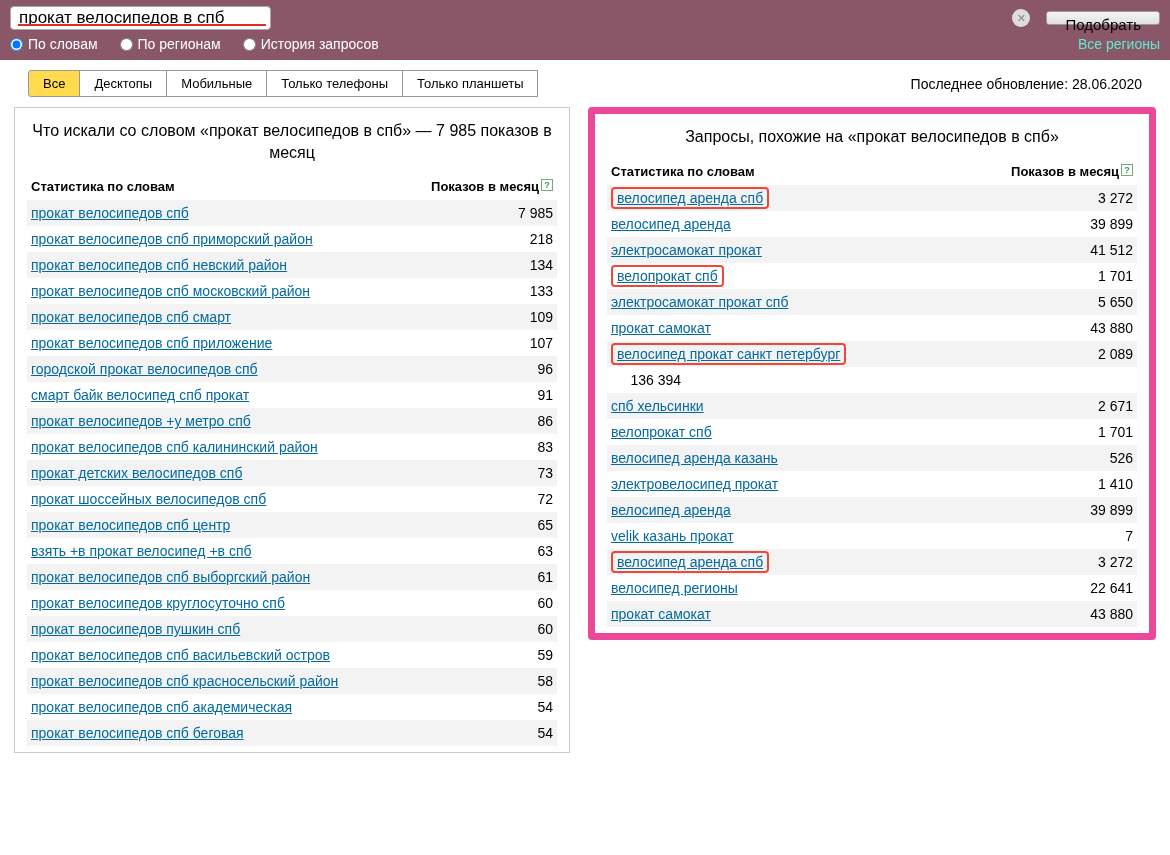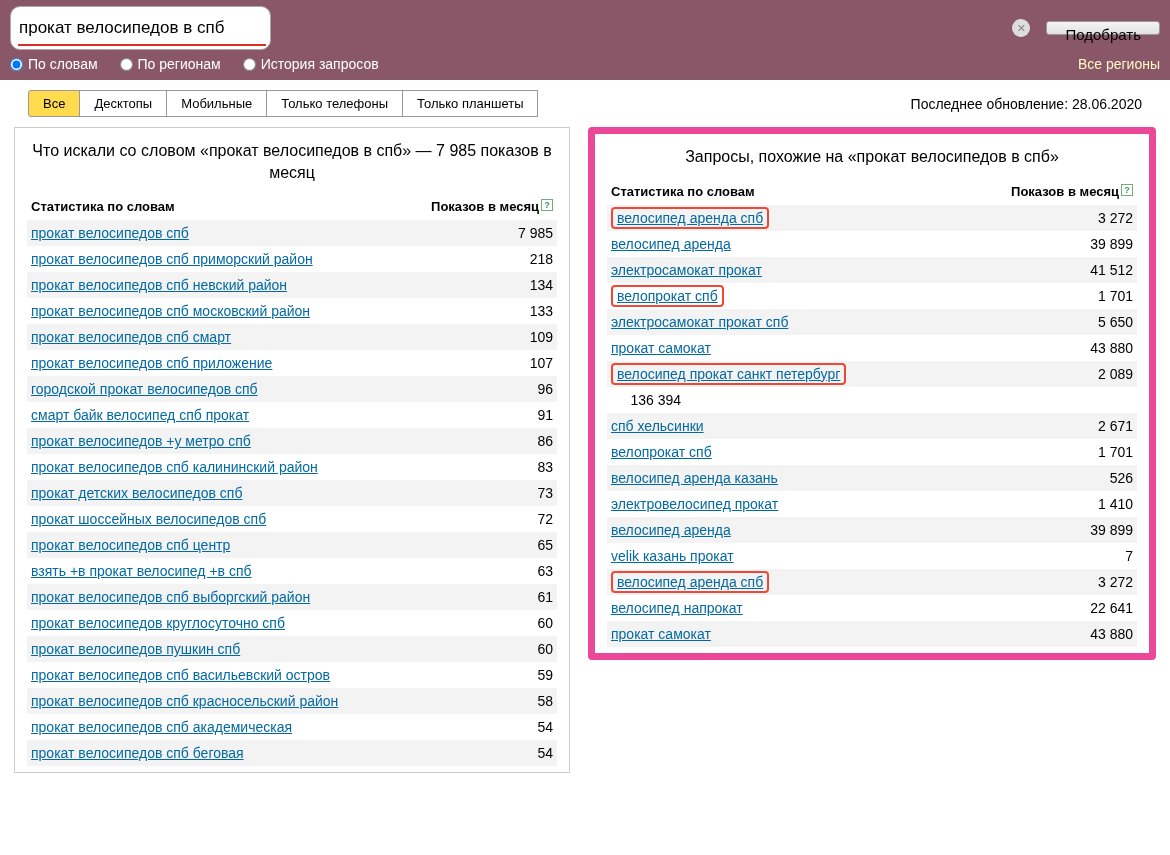--- a/index.html
+++ b/index.html
@@ -1,28 +1,28 @@
 <!DOCTYPE html>
 <html><head>
 <meta charset="utf-8">
 <style>
 * { box-sizing: border-box; margin: 0; padding: 0; }
 body { font-family: Arial, sans-serif; font-size: 13px; background: #fff; color: #000; width: 1170px; }
 .topbar { background: #8a5769; padding: 6px 10px 8px 10px; position: relative; }
 .topbar::after { content: ''; position: absolute; right: -26px; top: 0; width: 0; height: 0; border-top: 36px solid transparent; border-bottom: 36px solid transparent; border-left: 26px solid #8a5769; }
 .search-row { display: flex; gap: 8px; align-items: center; }
-.search-input { flex: 1; height: 44px; padding: 4px 30px 4px 8px; font-size: 17px; border: 1px solid #aaa; border-radius: 10px; position: relative; }
+.search-input { flex: 1; height: 24px; padding: 4px 30px 4px 8px; font-size: 17px; border: 1px solid #aaa; border-radius: 4px; position: relative; }
 .search-wrap { flex: 1; position: relative; }
 .search-underline { position: absolute; left: 8px; bottom: 4px; width: 248px; height: 2px; background: #d93025; }
 .clear-icon { position: absolute; right: 8px; top: 50%; transform: translateY(-50%); width: 18px; height: 18px; border-radius: 50%; background: #ddd; color: #888; display: flex; align-items: center; justify-content: center; font-size: 11px; cursor: pointer; }
 .submit-btn { height: 14px; padding: 4px 18px; font-size: 15px; background: linear-gradient(#f5f5f5,#e0e0e0); border: 1px solid #999; border-radius: 3px; cursor: pointer; }
 .radio-row { margin-top: 6px; display: flex; align-items: center; color: #fff; font-size: 14px; }
 .radio-item { display: flex; align-items: center; margin-right: 22px; cursor: pointer; }
 .radio-item input { margin-right: 5px; }
-.regions-link { margin-left: auto; color: #fef9c3; text-decoration: none; font-size: 14px; }
+.regions-link { margin-left: auto; color: #5eead4; text-decoration: none; font-size: 14px; }
 .tabs-row { display: flex; align-items: center; padding: 10px 28px; }
 .tab-btn { padding: 5px 14px; border: 1px solid #999; background: #fff; font-size: 13px; cursor: pointer; margin-left: -1px; }
 .tab-btn:first-child { margin-left: 0; border-radius: 3px 0 0 3px; }
 .tab-btn:last-child { border-radius: 0 3px 3px 0; }
 .tab-btn.active { background: #ffdb4d; }
 .update-info { margin-left: auto; font-size: 14px; }
 .columns { display: flex; gap: 18px; padding: 0 14px 14px; align-items: flex-start; }
 .col { flex: 1; border: 1px solid #ccc; padding: 12px 12px 6px; }
 .col.highlighted { border: 7px solid #ec4899; border-radius: 4px; }
 .panel-title { text-align: center; font-size: 16px; margin-bottom: 12px; line-height: 1.35; }
@@ -229,21 +229,21 @@
         </div>
         <div class="data-row">
           <div class="lnk"><a href="#">velik казань прокат</a></div>
           <div class="val">7</div>
         </div>
         <div class="data-row even">
           <div class="lnk boxed"><a href="#">велосипед аренда спб</a></div>
           <div class="val">3 272</div>
         </div>
         <div class="data-row">
-          <div class="lnk"><a href="#">велосипед напрокат</a></div>
+          <div class="lnk"><a href="#">велосипед регионы</a></div>
           <div class="val">22 641</div>
         </div>
         <div class="data-row even">
           <div class="lnk"><a href="#">прокат самокат</a></div>
           <div class="val">43 880</div>
         </div>
       </div>
   </div>
 </div>
 

